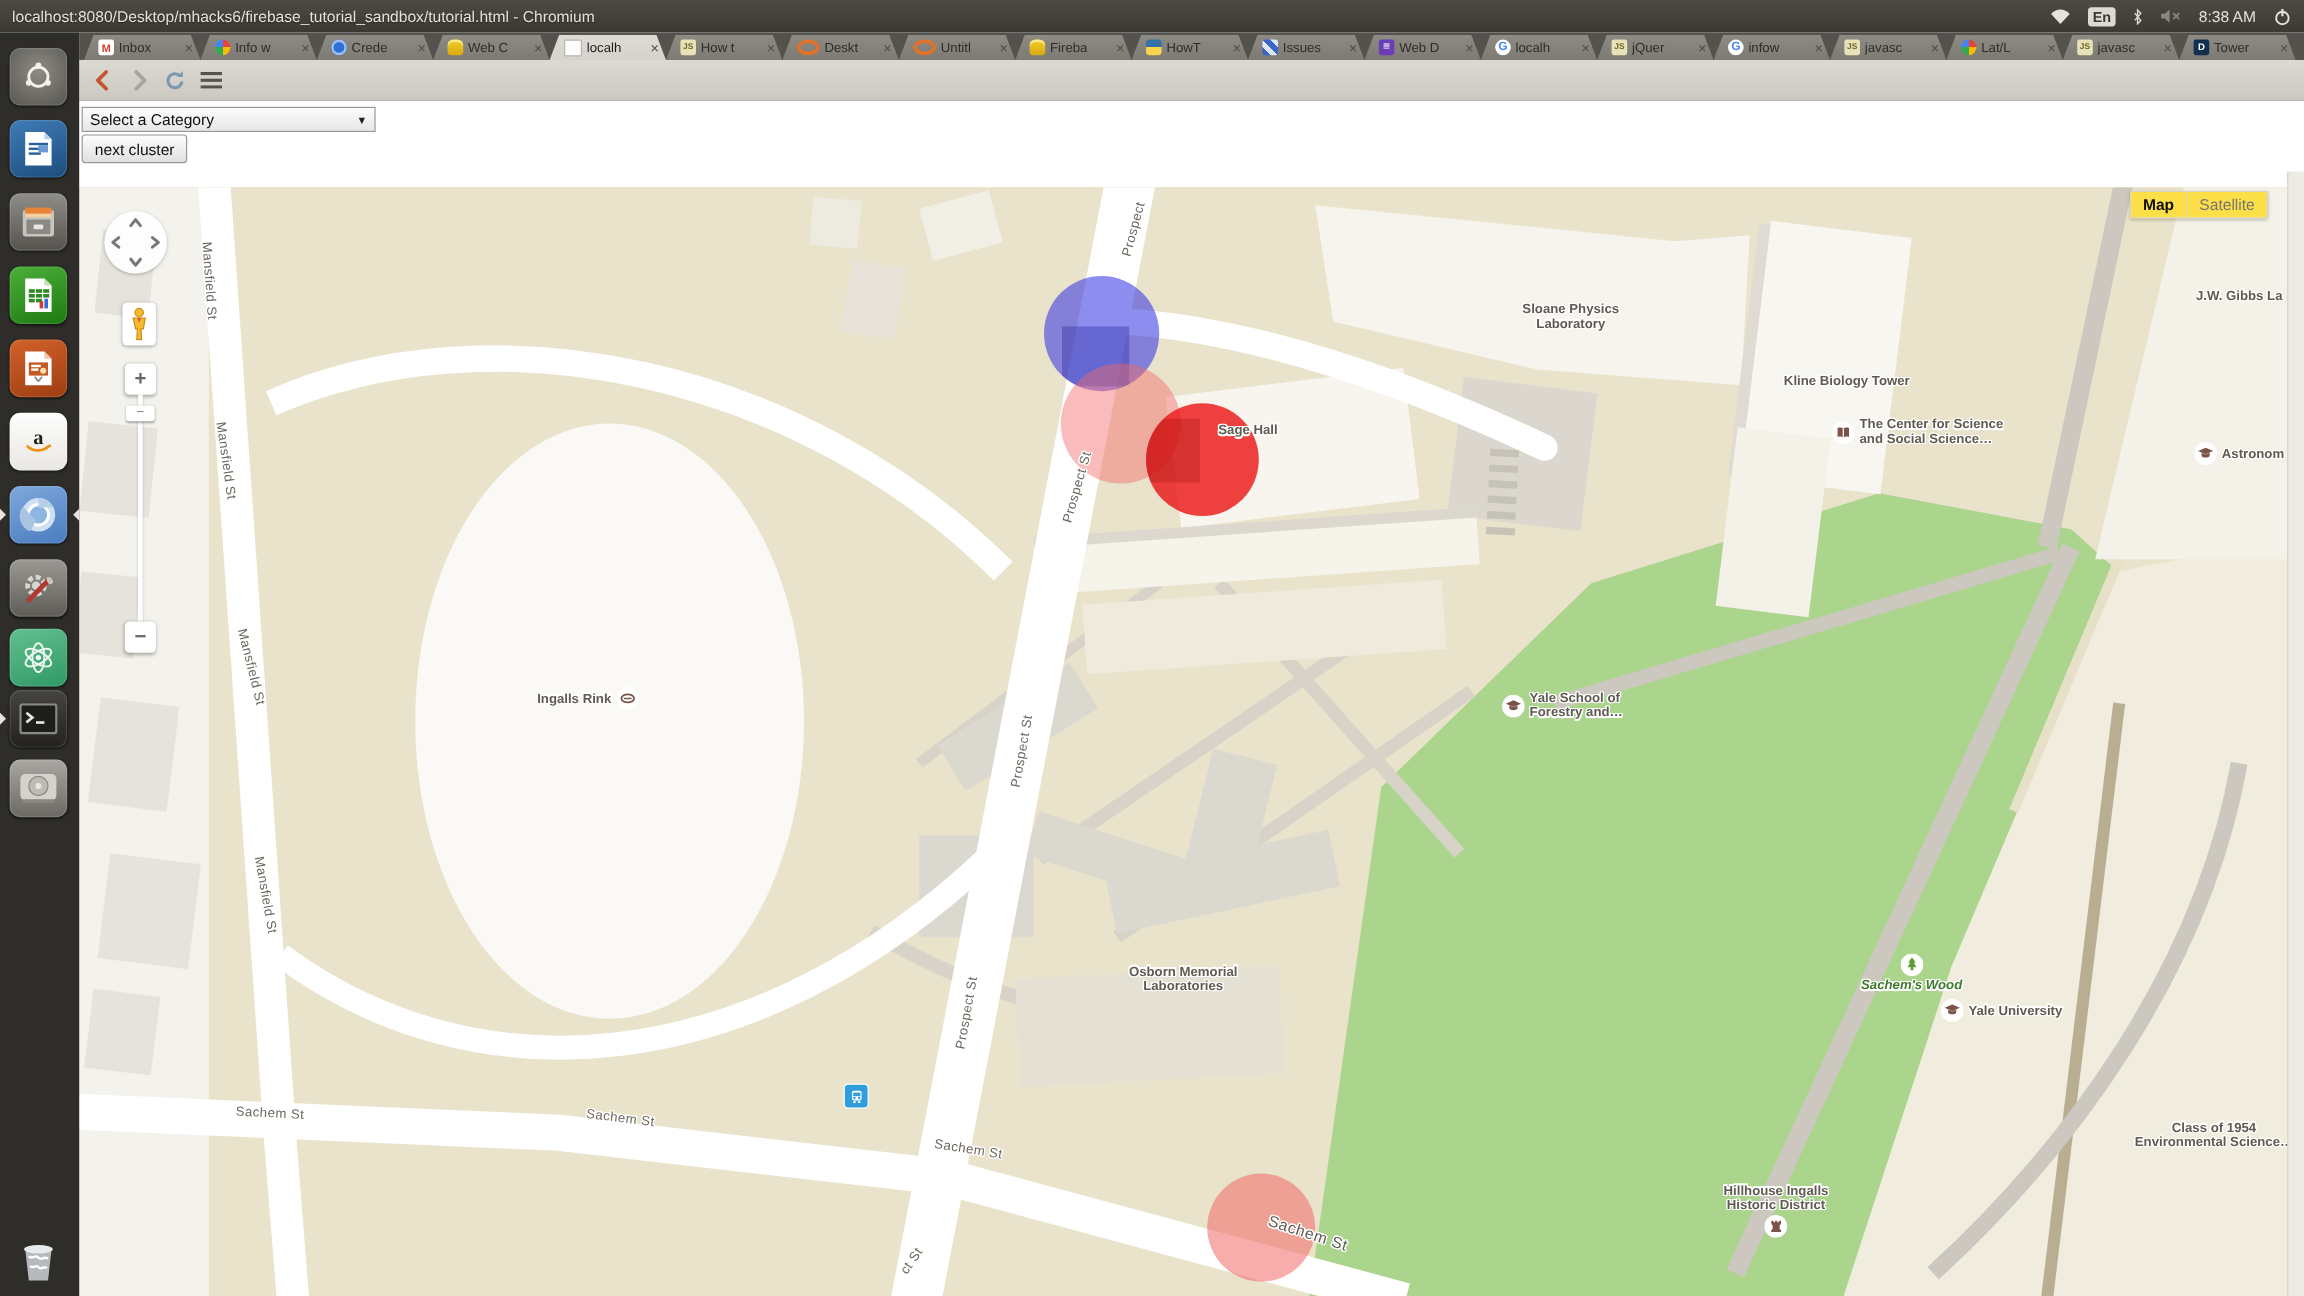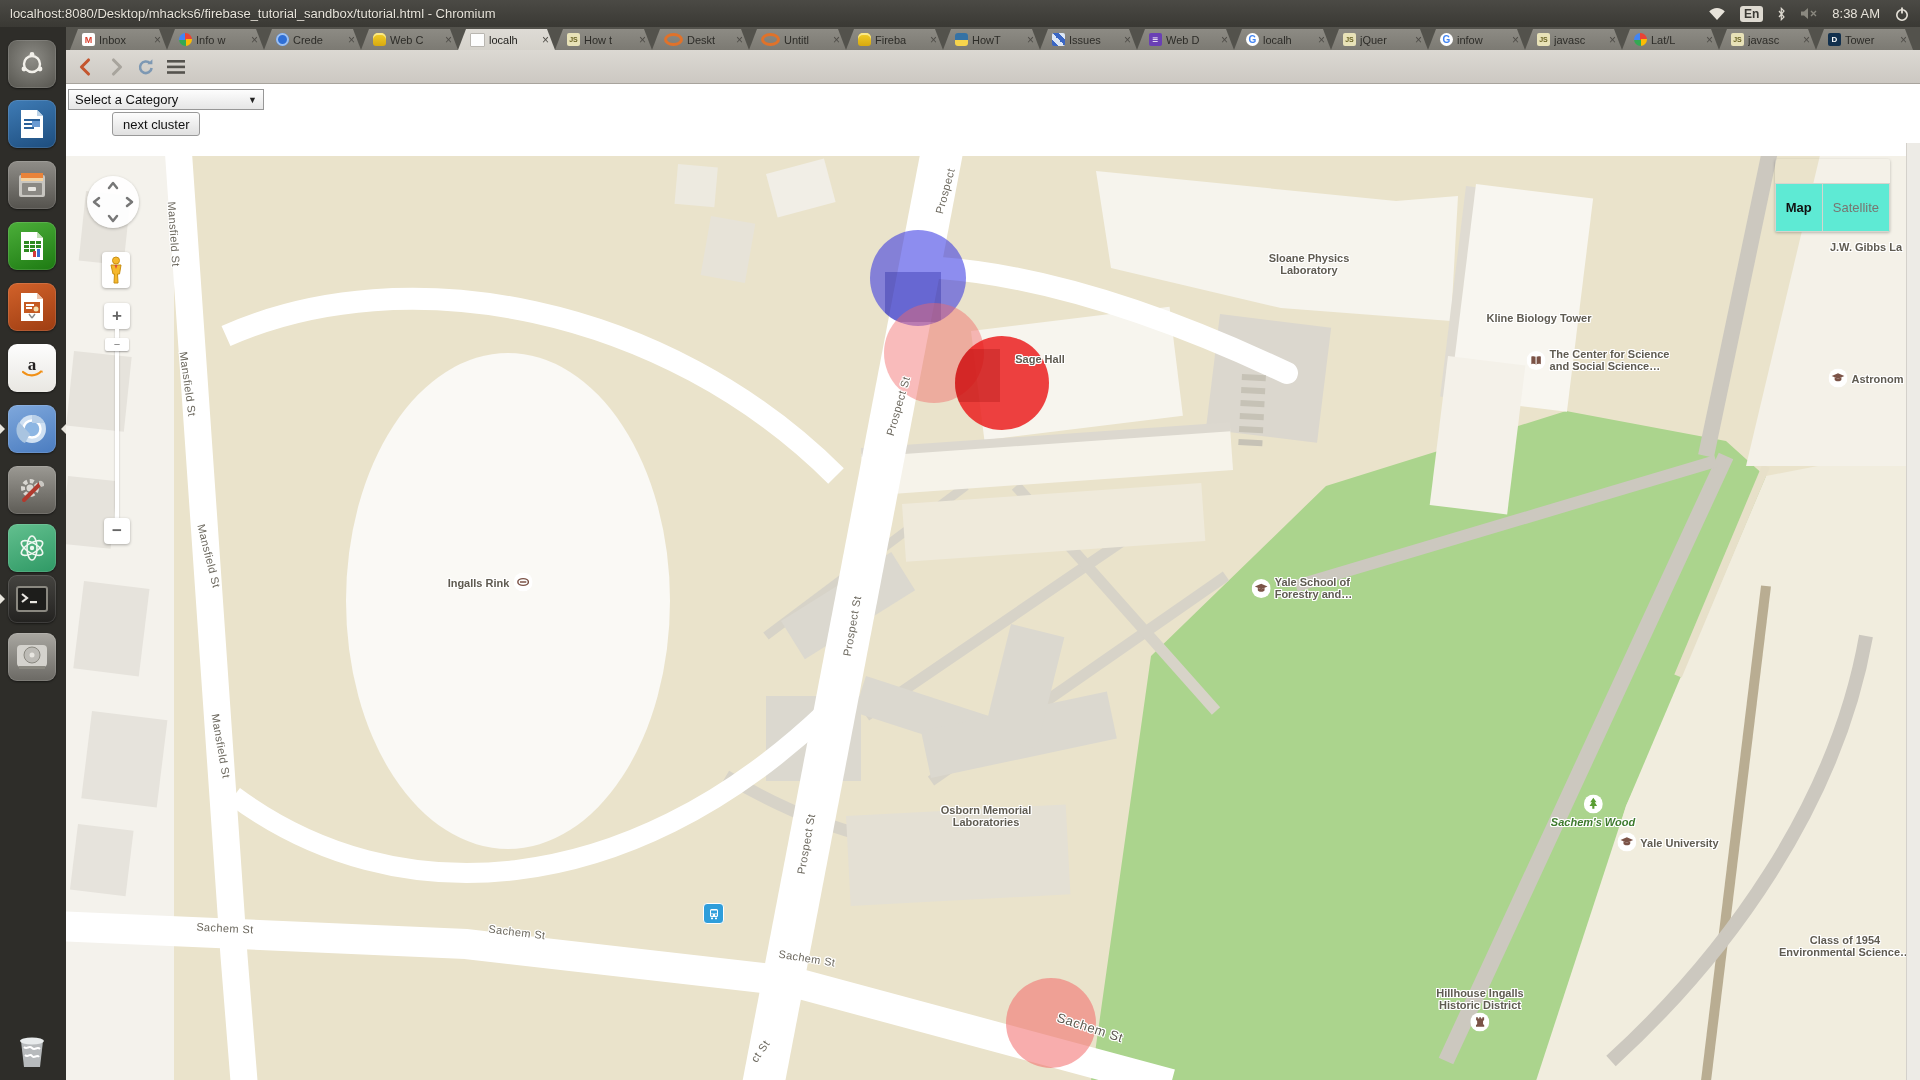--- a/index.html
+++ b/index.html
@@ -76,28 +76,28 @@
            display:flex;align-items:center;box-sizing:border-box;padding:0 8px;gap:6px;}
   .navbtn{width:24px;height:24px;display:flex;align-items:center;justify-content:center;}
   #urlbar{flex:1;height:24px;background:#fff;border:1px solid #b3b0a9;border-radius:3px;
           display:flex;align-items:center;padding:0 6px;gap:6px;font-size:13px;color:#8a8880;}
   #urlbar .host{color:#1b1a18;font-weight:bold;}
   #urlbar .rest{color:#8a8880;}
   #urlbar .spacer{flex:1;}
 
   
   #content{position:absolute;left:0;top:58px;width:100%;height:995px;background:#fff;}
-  #cat-select{position:absolute;left:2px;top:4px;width:196px;height:21px;
+  #cat-select{position:absolute;left:2px;top:4px;width:245px;height:21px;
       background:linear-gradient(#fdfdfd,#e6e6e6);border:1px solid #979797;
       font-size:13px;color:#111;display:flex;align-items:center;padding:0 6px;
       box-sizing:border-box;}
   #cat-select .arr{margin-left:auto;font-size:9px;color:#222;}
   #next-btn{position:absolute;left:2px;top:27px;height:22px;
       background:linear-gradient(#fdfdfd,#e0e0e0);border:1px solid #999;border-radius:3px;
-      font-size:13px;color:#111;display:flex;align-items:center;padding:0 10px;margin-left:44px;}
+      font-size:13px;color:#111;display:flex;align-items:center;padding:0 10px;}
 
   
   #map{position:absolute;left:0;top:71px;width:1854px;height:925px;overflow:hidden;
        background:#eae3cb;}
   #map svg.bg{position:absolute;left:0;top:0;}
   .marker{position:absolute;border-radius:50%;overflow:hidden;}
   .marker .shade{position:absolute;}
   #map-labels{position:absolute;left:0;top:0;width:100%;height:100%;pointer-events:none;}
   .mlabel{position:absolute;white-space:nowrap;transform:translate(-50%,-50%) rotate(var(--r,0deg));
           font-size:11px;color:#5f5b51;text-align:center;line-height:12px;
@@ -122,21 +122,21 @@
         display:flex;align-items:center;justify-content:center;}
   #zoom-in{top:147px;}
   #zoom-out{top:362px;}
   #ztrack{left:49px;top:173px;width:4px;height:189px;background:#fff;
           box-shadow:0 1px 2px rgba(0,0,0,.25);}
   #zhandle{left:39px;top:182px;width:24px;height:13px;background:#fff;border-radius:2px;
            box-shadow:0 1px 2px rgba(0,0,0,.35);color:#777;font-size:11px;line-height:11px;
            display:flex;align-items:center;justify-content:center;}
   #maptype{position:absolute;right:30px;top:3px;display:flex;z-index:6;font-size:13px;
            box-shadow:0 1px 3px rgba(0,0,0,.25);border-radius:2px;overflow:hidden;}
-  #maptype div{background:#5eead4;padding:16px 10px;border:1px solid #d7d4cd;margin-top:24px;}
+  #maptype div{background:#fde047;padding:3px 10px;border:1px solid #d7d4cd;}
   #maptype .on{font-weight:bold;color:#111;}
   #maptype .off{color:#787570;border-left:none;}
   #busstop{position:absolute;left:637px;top:747px;width:19px;height:19px;background:#2f9edb;
            border-radius:4px;border:1px solid #fff;display:flex;align-items:center;
            justify-content:center;z-index:4;}
 
   
   #scrollbar{position:absolute;right:0;top:58px;width:13px;height:995px;background:#edebe6;
              border-left:1px solid #d4d1cb;z-index:40;}
 </style>

